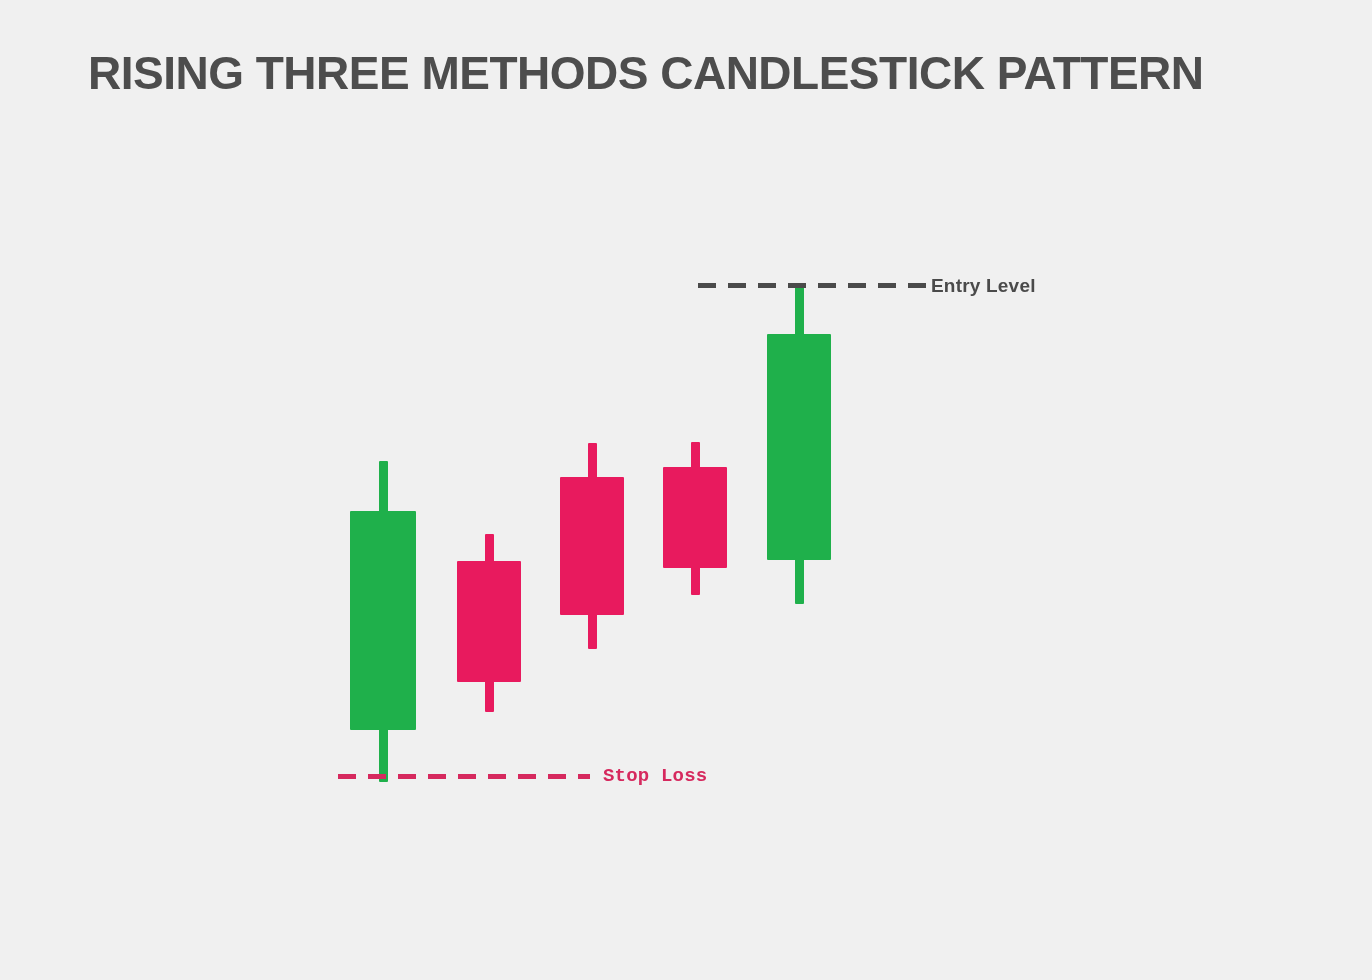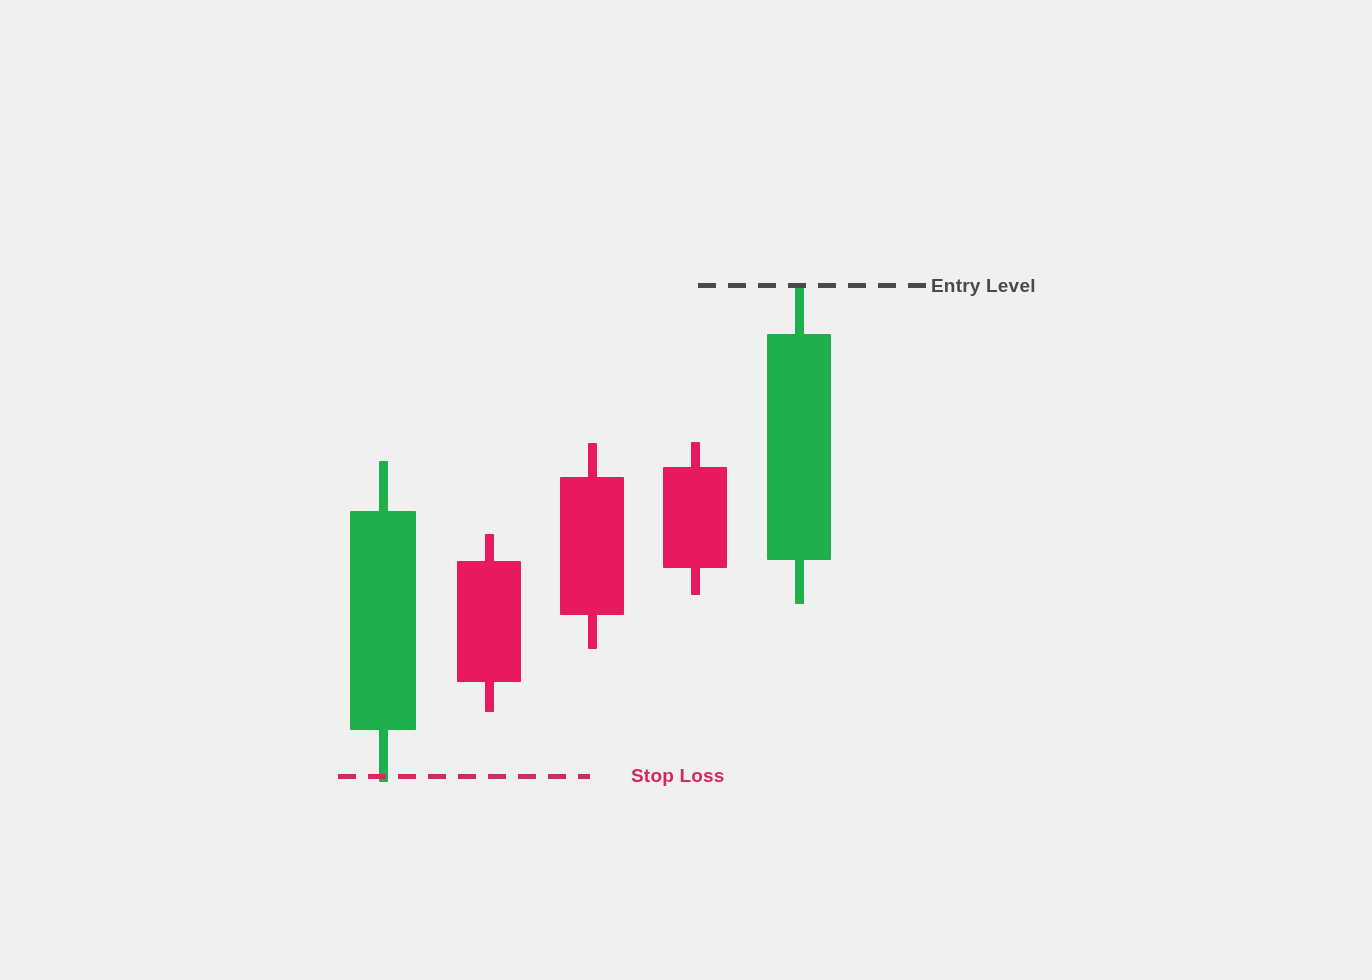--- a/index.html
+++ b/index.html
@@ -58,20 +58,21 @@
     letter-spacing: 0.2px;
     font-family: "Liberation Sans", sans-serif;
     white-space: nowrap;
   }
 </style>
 </head>
 <body style="background: rgb(240, 240, 240);">
 
 <div id="canvas" style="background: rgb(240, 240, 240);">
 
+  <div id="chart-title" style="color: rgb(77, 77, 77);">RISING THREE METHODS CANDLESTICK PATTERN</div>
 
   <div id="candle-layer">
       <div class="candle">
         <div class="candle-wick" style="left: 379px; top: 461px; width: 9px; height: 321px; background: rgb(31, 176, 75);"></div>
         <div class="candle-body" style="left: 350px; top: 511px; width: 66px; height: 219px; background: rgb(31, 176, 75);"></div>
       </div>
       <div class="candle">
         <div class="candle-wick" style="left: 485px; top: 534px; width: 9px; height: 178px; background: rgb(232, 26, 94);"></div>
         <div class="candle-body" style="left: 457px; top: 561px; width: 64px; height: 121px; background: rgb(232, 26, 94);"></div>
       </div>
@@ -86,15 +87,15 @@
       <div class="candle">
         <div class="candle-wick" style="left: 795px; top: 284px; width: 9px; height: 320px; background: rgb(31, 176, 75);"></div>
         <div class="candle-body" style="left: 767px; top: 334px; width: 64px; height: 226px; background: rgb(31, 176, 75);"></div>
       </div>
     </div>
 
   <div class="level-line" id="entry-line" style="left: 698px; top: 283px; width: 236px; background-image: repeating-linear-gradient(to right, rgb(74, 74, 74) 0px, rgb(74, 74, 74) 18px, rgba(0, 0, 0, 0) 18px, rgba(0, 0, 0, 0) 30px);"></div>
   <div class="level-label" id="entry-label" style="left: 931px; top: 275px; color: rgb(74, 74, 74);">Entry Level</div>
 
   <div class="level-line" id="stop-line" style="left: 338px; top: 774px; width: 252px; background-image: repeating-linear-gradient(to right, rgb(214, 41, 94) 0px, rgb(214, 41, 94) 18px, rgba(0, 0, 0, 0) 18px, rgba(0, 0, 0, 0) 30px);"></div>
-  <div class="level-label" id="stop-label" style="left: 631px; top: 765px; color: rgb(214, 41, 94);">Stop Loss</div>
+  <div class="level-label" id="stop-label" style="left: 603px; top: 765px; color: rgb(214, 41, 94); font-family: Liberation Mono, monospace;">Stop Loss</div>
 
 </div>
 
 </body></html>

